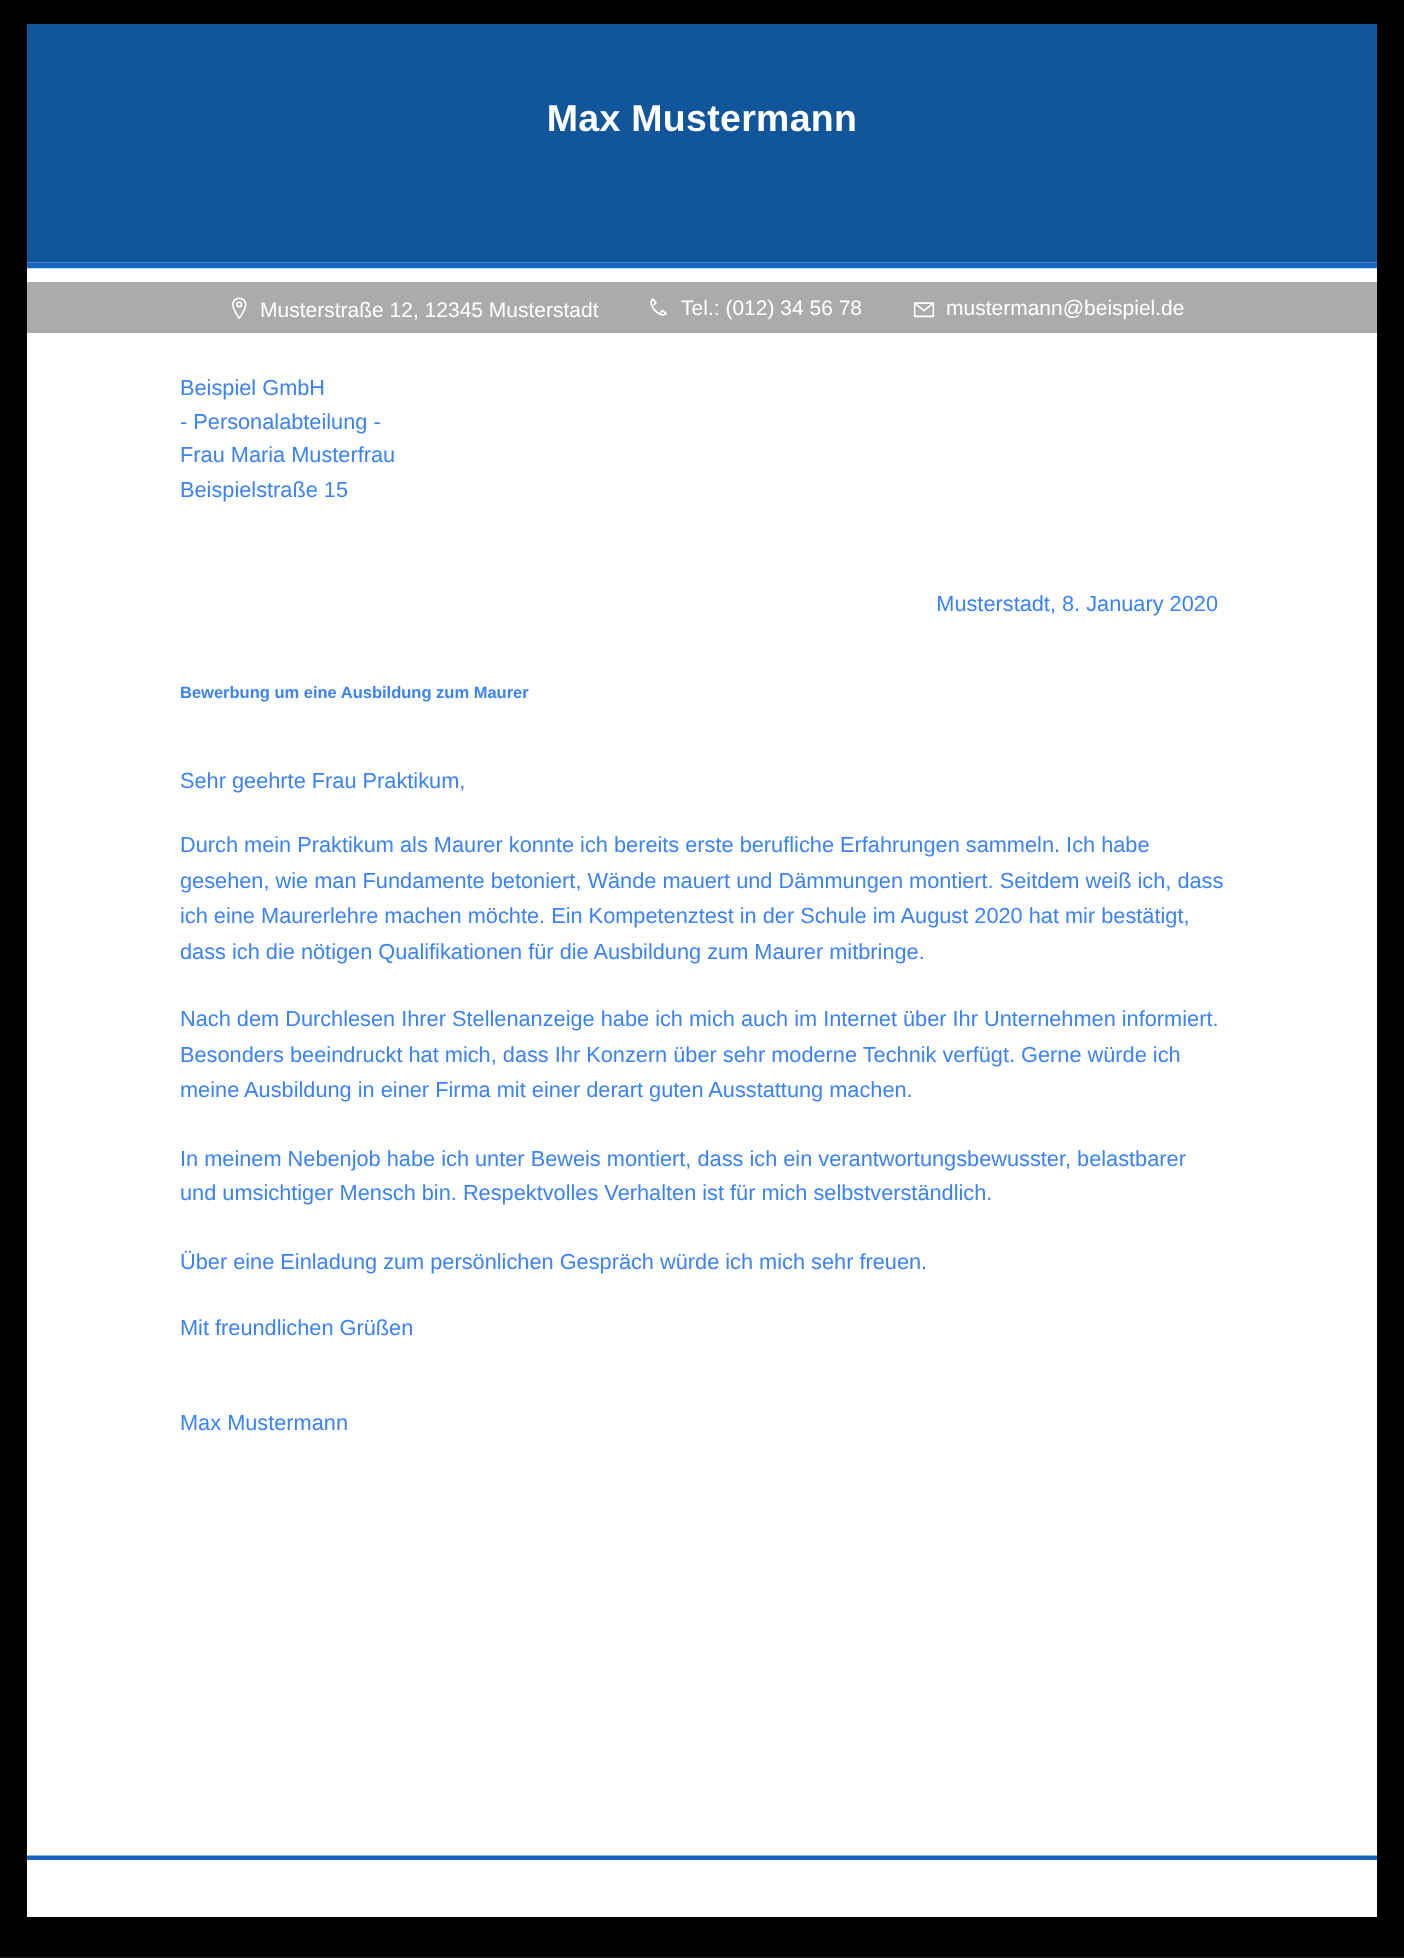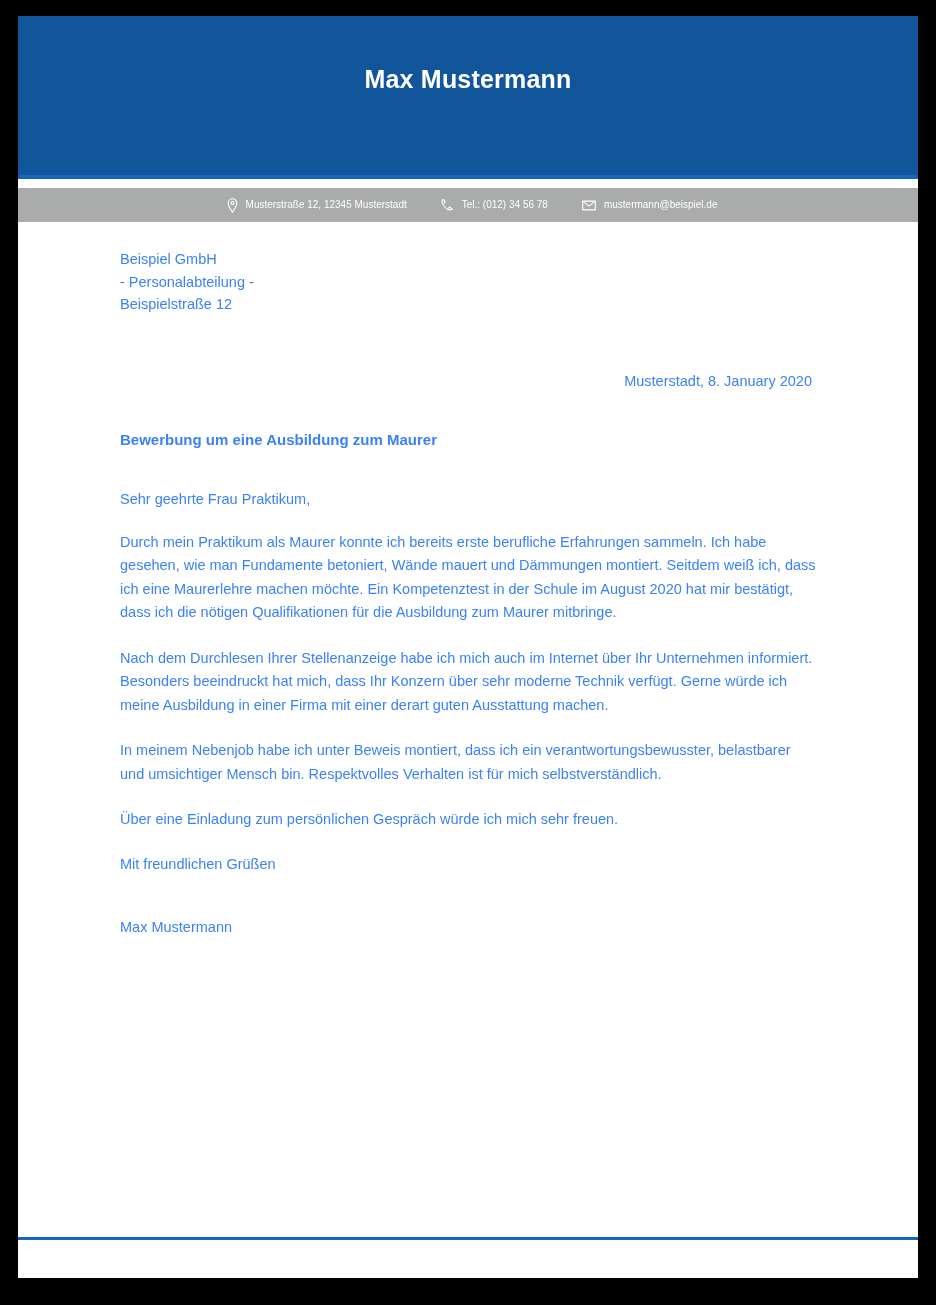--- a/index.html
+++ b/index.html
@@ -72,24 +72,24 @@
     background: #a9acab;
     display: flex;
     align-items: center;
     justify-content: center;
     gap: 34px;
     box-sizing: border-box;
     padding-left: 8px;
   }
   .contact-item {
     display: flex;
-    align-items: center;
+    align-items: flex-end;
     gap: 8px;
     color: #ffffff;
-    font-size: 10px;
+    font-size: 14px;
     line-height: 1;
     white-space: nowrap;
   }
   .contact-item svg {
     display: block;
     flex: 0 0 auto;
   }
 
   
   .content {
@@ -108,21 +108,21 @@
   .date-line {
     margin-top: 55px;
     text-align: right;
     padding-right: 6px;
     line-height: 20px;
   }
 
   .subject {
     margin-top: 39px;
     font-weight: bold;
-    font-size: 15px;
+    font-size: 11px;
     line-height: 20px;
   }
 
   .salutation {
     margin-top: 39px;
     line-height: 20px;
   }
 
   .para {
     margin-top: 22px;
@@ -203,21 +203,22 @@
         <span>mustermann@beispiel.de</span>
       </div>
 
     </div>
 
     <div class="content">
 
       <div class="recipient">
         <div>Beispiel GmbH</div>
         <div>- Personalabteilung -</div>
-        <div>Beispielstraße 12</div>
+        <div>Frau Maria Musterfrau</div>
+        <div>Beispielstraße 15</div>
       </div>
 
       <div class="date-line">Musterstadt, 8. January 2020</div>
 
       <div class="subject">Bewerbung um eine Ausbildung zum Maurer</div>
 
       <div class="salutation">Sehr geehrte Frau Praktikum,</div>
 
       <div class="para">Durch mein Praktikum als Maurer konnte ich bereits erste berufliche Erfahrungen sammeln. Ich habe gesehen, wie man Fundamente betoniert, Wände mauert und Dämmungen montiert. Seitdem weiß ich, dass ich eine Maurerlehre machen möchte. Ein Kompetenztest in der Schule im August 2020 hat mir bestätigt, dass ich die nötigen Qualifikationen für die Ausbildung zum Maurer mitbringe.</div>
       <div class="para">Nach dem Durchlesen Ihrer Stellenanzeige habe ich mich auch im Internet über Ihr Unternehmen informiert. Besonders beeindruckt hat mich, dass Ihr Konzern über sehr moderne Technik verfügt. Gerne würde ich meine Ausbildung in einer Firma mit einer derart guten Ausstattung machen.</div>

